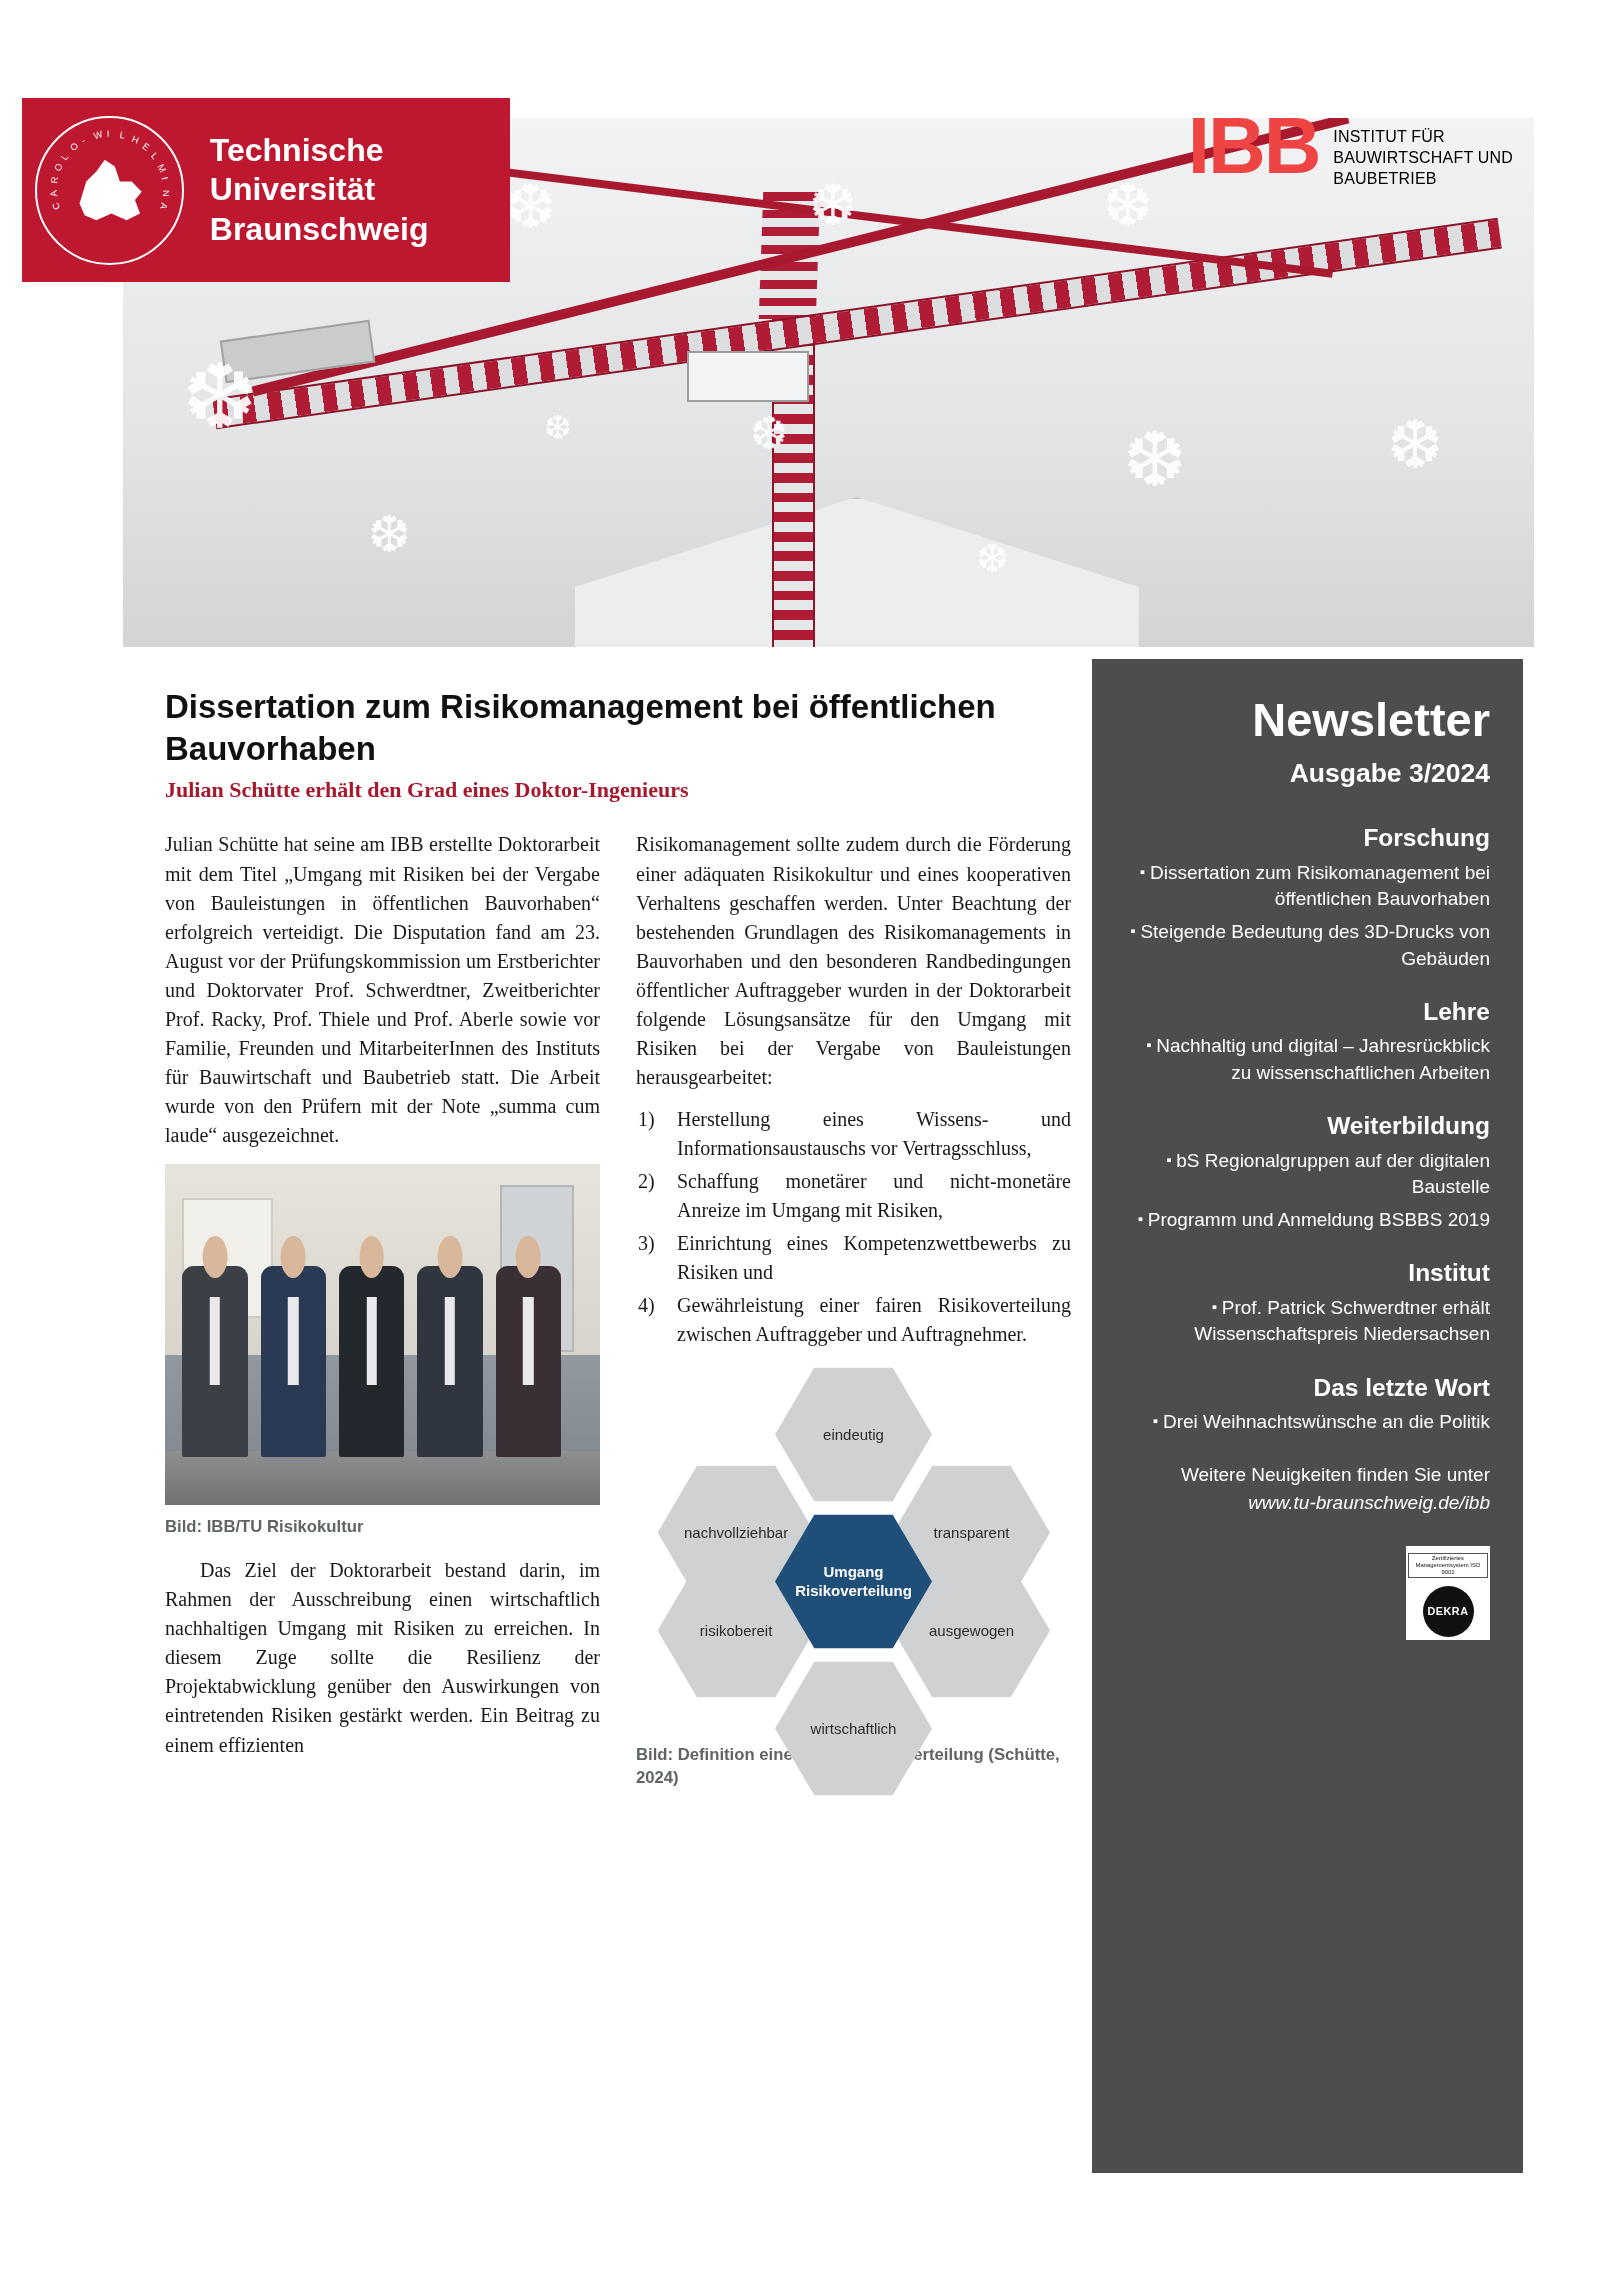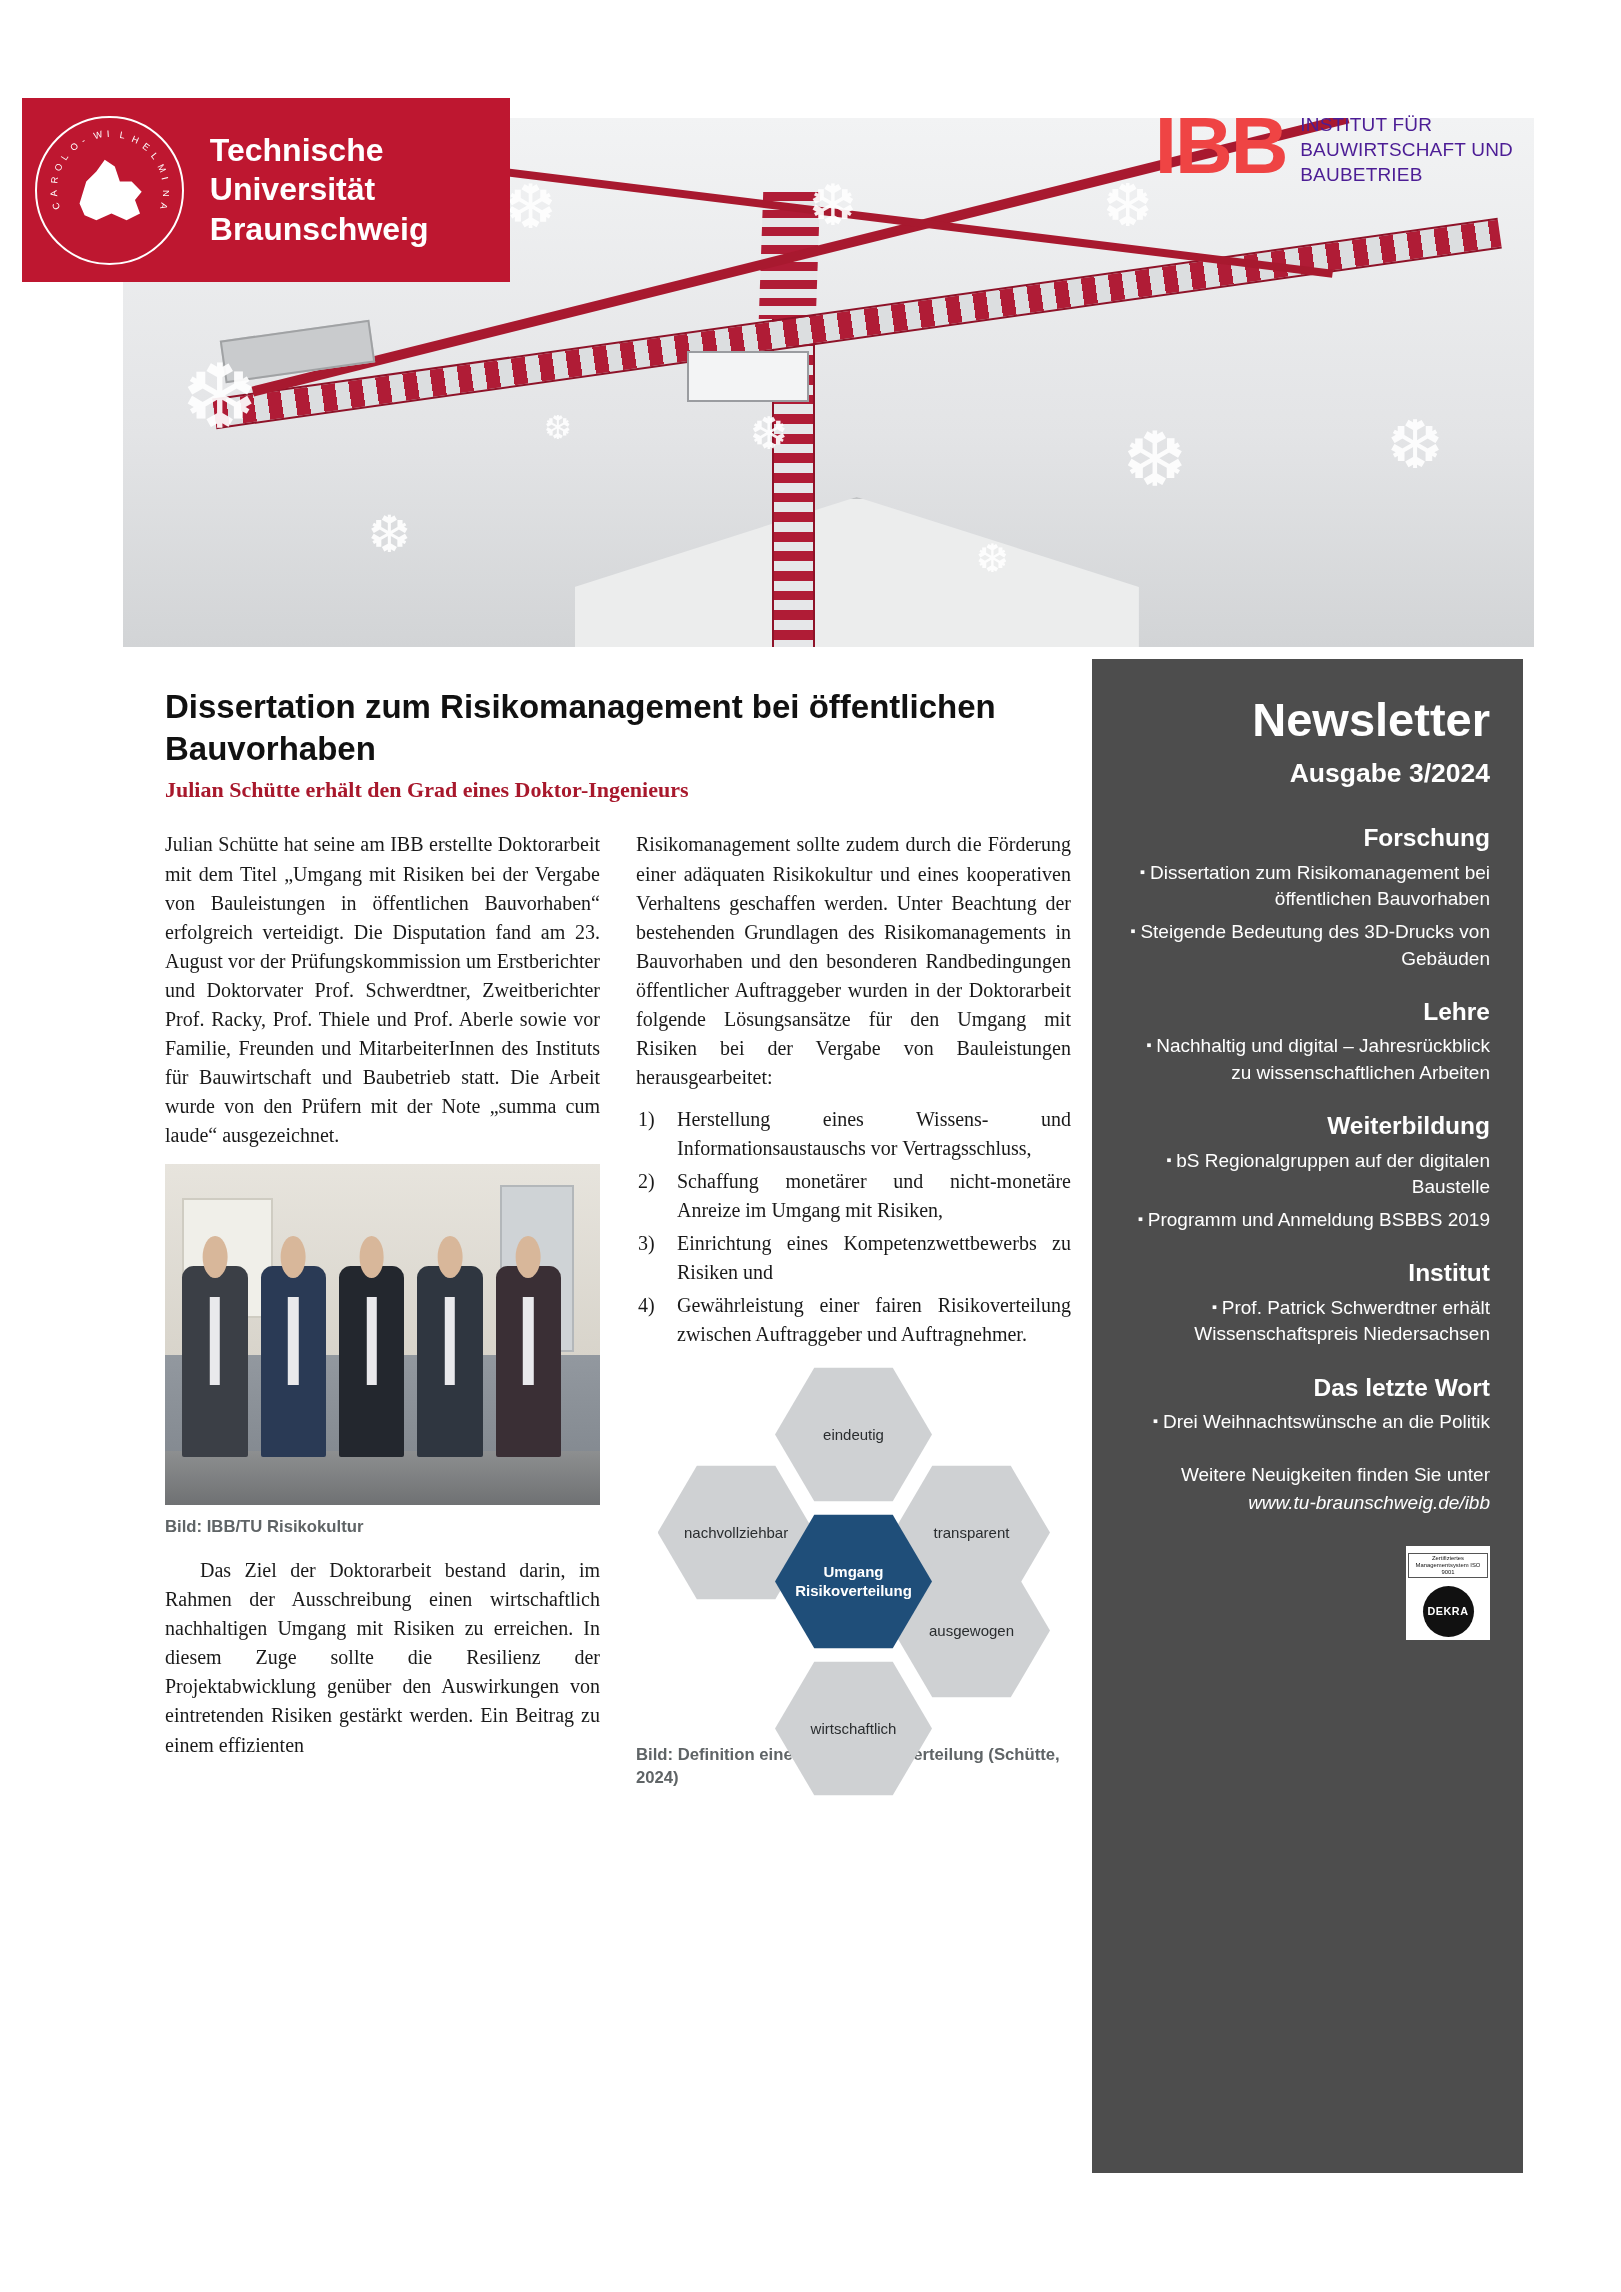--- a/index.html
+++ b/index.html
@@ -162,25 +162,25 @@
   .logo-ibb .mark {
     font-family: "Liberation Sans", sans-serif;
     font-weight: bold;
     font-size: 80px;
     line-height: .9;
     letter-spacing: -2px;
     color: #ef4444;
   }
   .logo-ibb .words {
     font-family: "Liberation Sans", sans-serif;
-    font-size: 19px;
+    font-size: 16px;
     line-height: 1.32;
     margin-left: 13.7px;
-    margin-top: 2px;
-    color: #4c1d95;
+    margin-top: 16px;
+    color: #000000;
     letter-spacing: 0.2px;
   }
 
   
   .content {
     position: absolute;
     left: 0; top: 647px;
     width: 1621px;
   }
 
@@ -526,20 +526,21 @@
           <li>Schaffung monetärer und nicht-monetäre Anreize im Umgang mit Risiken,</li>
           <li>Einrichtung eines Kompetenzwettbewerbs zu Risiken und</li>
           <li>Gewährleistung einer fairen Risikoverteilung zwischen Auftraggeber und Auftragnehmer.</li>
         </ol>
 
         <div class="hexwrap">
           <div class="hex" style="left:139px; top:0px;">eindeutig</div>
           <div class="hex" style="left:257px; top:98px;">transparent</div>
           <div class="hex" style="left:257px; top:196px;">ausgewogen</div>
           <div class="hex" style="left:139px; top:294px;">wirtschaftlich</div>
+          <div class="hex" style="left:21.6px;  top:196px;">risikobereit</div>
           <div class="hex" style="left:21.6px;  top:98px;">nachvollziehbar</div>
           <div class="hex center" style="left:139px; top:147px;">
             <span>
               <span>Umgang</span><br>
               <span>Risikoverteilung</span>
             </span>
           </div>
         </div>
 
         <div class="caption">Bild: Definition einer fairen Risikoverteilung (Schütte, 2024)</div>

